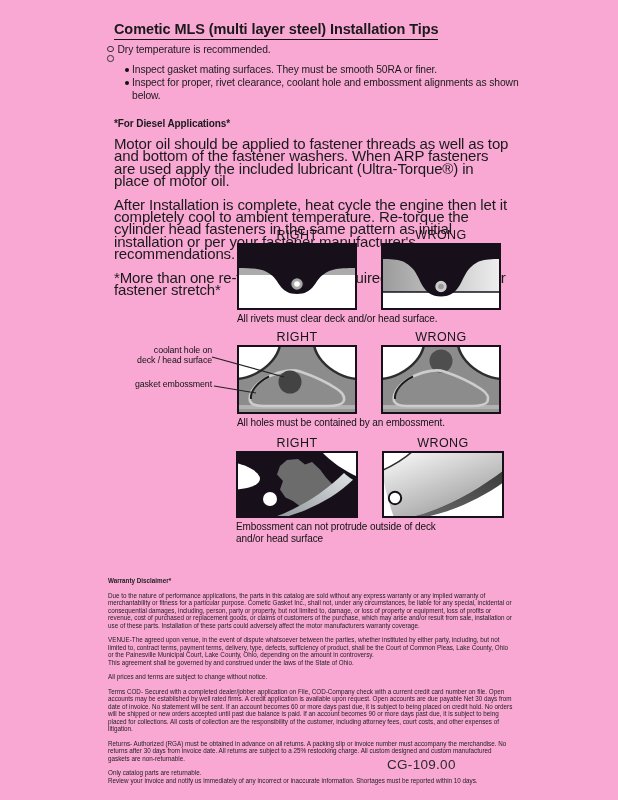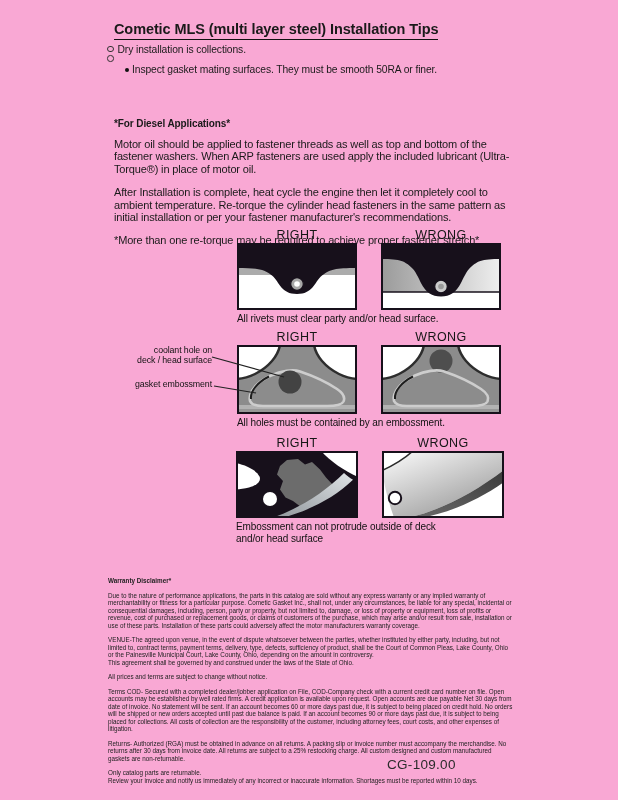--- a/index.html
+++ b/index.html
@@ -15,21 +15,21 @@
   }
   
   .tips{position:absolute;left:107px;top:43px;width:420px;font-size:10.3px;line-height:13.2px;letter-spacing:-0.1px;}
   .tip-line{display:flex;align-items:baseline;}
   .b-open{flex:0 0 auto;width:4.5px;height:4.5px;border:1px solid #333;border-radius:50%;margin-right:4px;position:relative;top:-1px;}
   .b-fill{flex:0 0 auto;width:4px;height:4px;background:#111;border-radius:50%;margin-right:3px;position:relative;top:-1px;}
   .sub{margin-left:18px;}
   
   .diesel{position:absolute;left:114px;top:118px;width:396px;}
   .diesel h2{margin:0 0 9px 0;font-size:10px;font-weight:bold;letter-spacing:-0.1px;}
-  .diesel p{margin:0 0 11px 0;font-size:11px;line-height:12.4px;letter-spacing:-0.15px;}
+  .diesel p{margin:0 0 11px 0;font-size:15px;line-height:12.4px;letter-spacing:-0.15px;}
   
   .diag-row{position:absolute;}
   .panels{display:flex;gap:24px;}
   .pgroup{display:flex;flex-direction:column;align-items:center;}
   .pw-label{font-size:12.5px;letter-spacing:0.4px;color:#161616;margin-bottom:1px;line-height:13px;}
   .panel{display:block;}
   .caption{font-size:10px;line-height:11.5px;letter-spacing:-0.1px;margin-top:3px;color:#111;}
   
   .d2-ann{position:absolute;text-align:right;font-size:8.8px;line-height:9.6px;letter-spacing:-0.1px;color:#111;}
   .leaders{position:absolute;pointer-events:none;}
@@ -44,28 +44,32 @@
 </head>
 <body>
 
 <div class="page">
 
   <h1 class="title">Cometic MLS (multi layer steel) Installation Tips</h1>
 
   <div class="tips">
     <div class="tip-line">
       <span class="b-open"></span>
-      <span>Dry installation is collections.</span>
+      <span>Dry temperature is recommended.</span>
     </div>
     <div class="tip-line">
       <span class="b-open"></span>
     </div>
     <div class="tip-line sub">
       <span class="b-fill"></span>
       <span>Inspect gasket mating surfaces.  They must be smooth 50RA or finer.</span>
+    </div>
+    <div class="tip-line sub">
+      <span class="b-fill"></span>
+      <span>Inspect for proper, rivet clearance, coolant hole and embossment alignments as shown below.</span>
     </div>
   </div>
 
   <div class="diesel">
     <h2>*For Diesel Applications*</h2>
     <p>Motor oil should be applied to fastener threads as well as top and bottom of the fastener washers. When ARP fasteners are used apply the included lubricant (Ultra-Torque®) in place of motor oil.</p>
     <p>After Installation is complete, heat cycle the engine then let it completely cool to ambient temperature. Re-torque the cylinder head fasteners in the same pattern as initial installation or per your fastener manufacturer's recommendations.</p>
     <p>*More than one re-torque may be required to achieve proper fastener stretch*</p>
   </div>
 
@@ -95,21 +99,21 @@
           <rect width="120" height="67" fill="#ffffff"></rect>
           <rect x="0" y="16" width="120" height="33" fill="url(#g1w)"></rect>
           <line x1="0" y1="49" x2="120" y2="49" stroke="#17101b" stroke-width="1.4"></line>
           <path d="M0,0 L120,0 L120,16 C100,16 96,18 88,26 C80,35 79,53.5 60,53.5 C41,53.5 40,35 32,26 C24,18 20,16 0,16 Z" fill="#17101b"></path>
           <circle cx="60" cy="43.5" r="6.3" fill="#cccccc" stroke="#17101b" stroke-width="1.2"></circle>
           <circle cx="60" cy="43.5" r="2.8" fill="#9a9a9a"></circle>
           <rect x="1" y="1" width="118" height="65" fill="none" stroke="#17101b" stroke-width="2"></rect>
         </svg>
       </div>
     </div>
-    <div class="caption">All rivets must clear party and/or head surface.</div>
+    <div class="caption">All rivets must clear deck and/or head surface.</div>
   </div>
 
   <div class="diag-row" style="left:237px;top:331px;">
     <div class="panels">
       <div class="pgroup">
         <div class="pw-label">RIGHT</div>
         <svg class="panel" width="120" height="69" viewBox="0 0 120 69">
           <rect width="120" height="69" fill="#8c8c8c"></rect>
           <rect x="0" y="60" width="120" height="4" fill="#b2b2b2"></rect>
           <rect x="0" y="64" width="120" height="5" fill="#979797"></rect>

